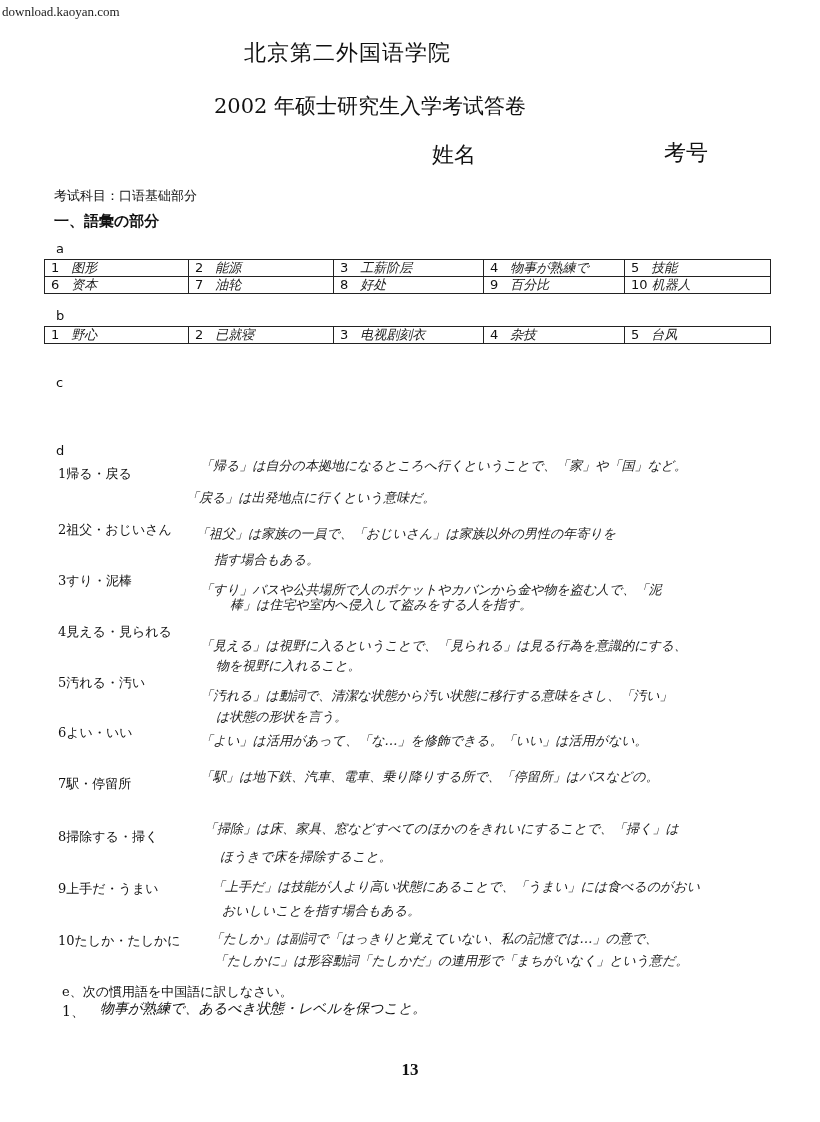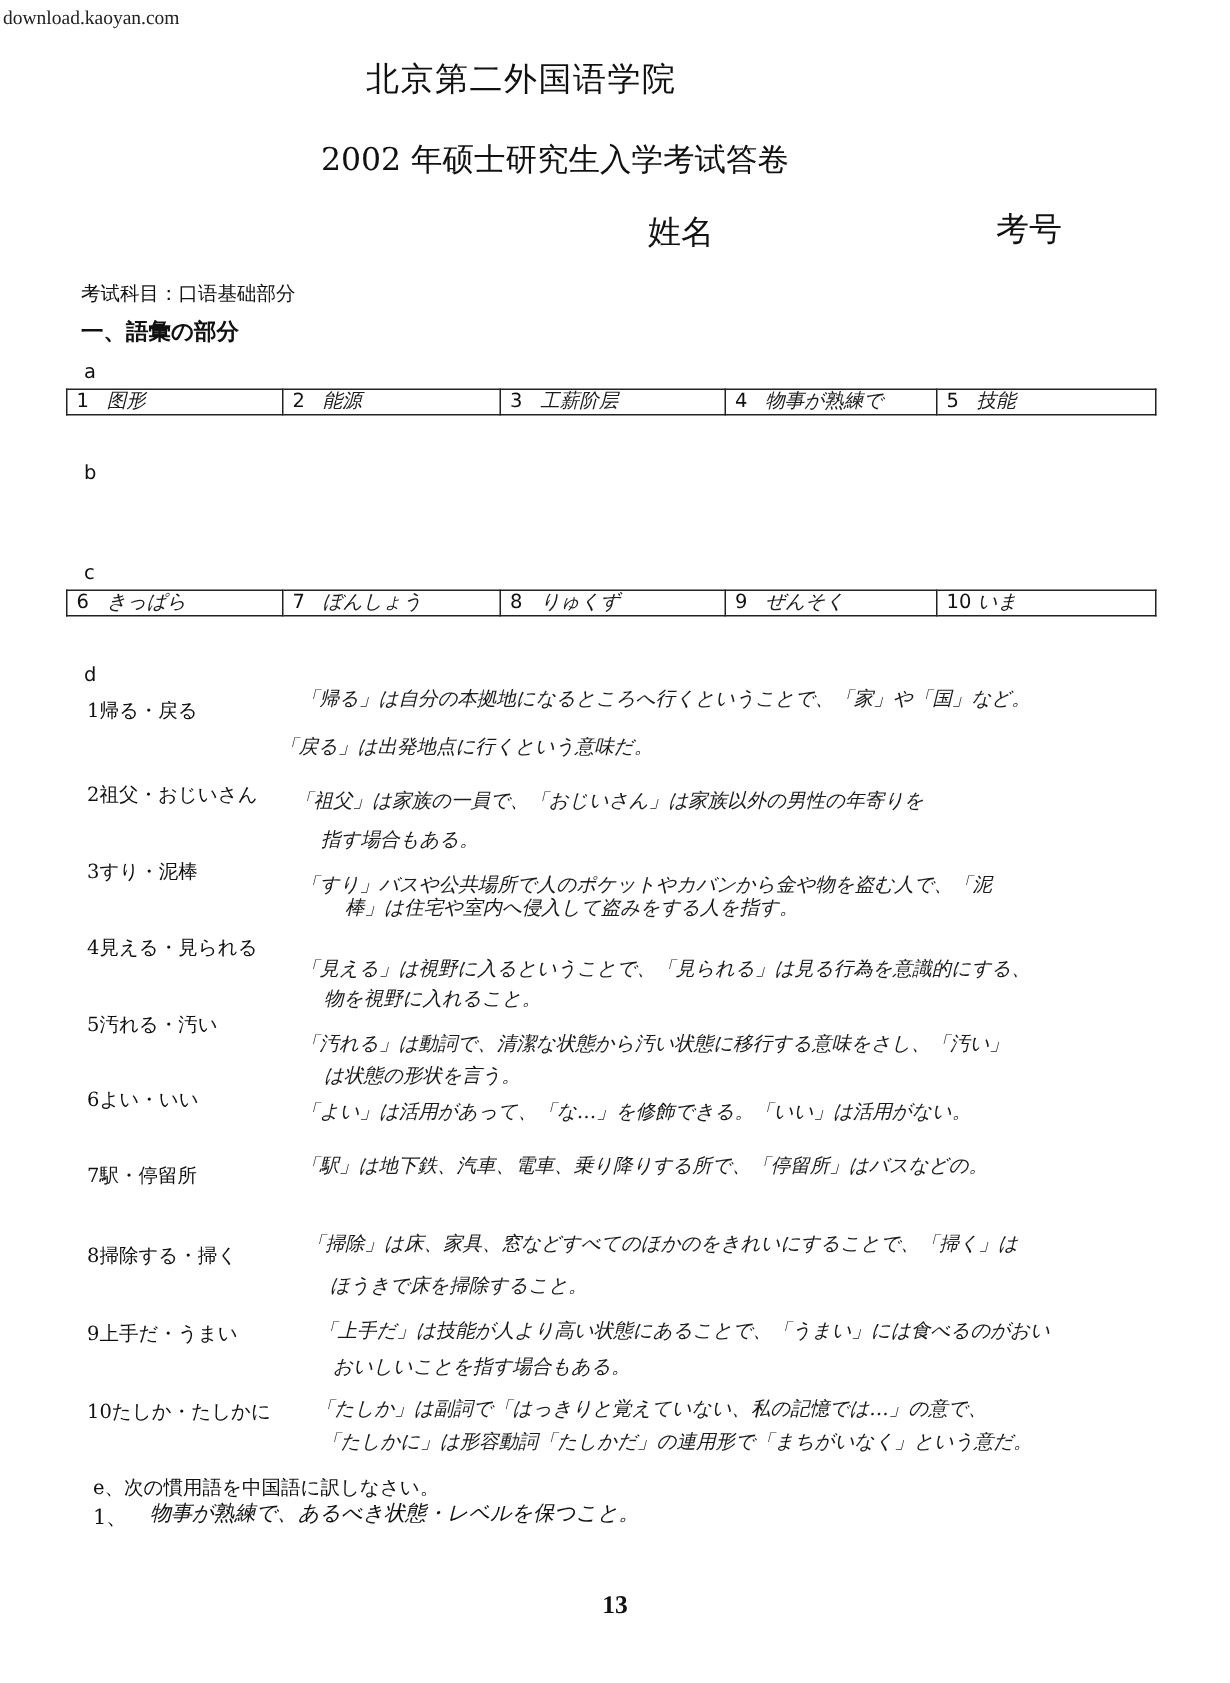--- a/index.html
+++ b/index.html
@@ -49,53 +49,60 @@
       <col style="width:146px">
     </colgroup>
   <tbody>
       <tr>
     <td><span class="num">1</span> <span class="ans">图形</span></td>
     <td><span class="num">2</span> <span class="ans">能源</span></td>
     <td><span class="num">3</span> <span class="ans">工薪阶层</span></td>
     <td><span class="num">4</span> <span class="ans">物事が熟練で</span></td>
     <td><span class="num">5</span> <span class="ans">技能</span></td>
   </tr>
+  <tr>
+    <td><span class="num">6</span> <span class="ans">资本</span></td>
+    <td><span class="num">7</span> <span class="ans">油轮</span></td>
+    <td><span class="num">8</span> <span class="ans">好处</span></td>
+    <td><span class="num">9</span> <span class="ans">百分比</span></td>
+    <td><span class="num">10</span> <span class="ans">机器人</span></td>
+  </tr>
 </tbody>
   </table>
 
 <div class="abs part-lbl" style="left:56px;top:308px;">b</div>
 <table class="grid" style="top:326px;">
   <colgroup>
       <col style="width:144px">
       <col style="width:145px">
       <col style="width:150px">
       <col style="width:141px">
       <col style="width:146px">
     </colgroup>
   <tbody>
+      <tr>
+    <td><span class="num">1</span> <span class="ans">野心</span></td>
+    <td><span class="num">2</span> <span class="ans">已就寝</span></td>
+    <td><span class="num">3</span> <span class="ans">电视剧刻衣</span></td>
+    <td><span class="num">4</span> <span class="ans">杂技</span></td>
+    <td><span class="num">5</span> <span class="ans">台风</span></td>
+  </tr>
 </tbody>
   </table>
 
 <div class="abs part-lbl" style="left:56px;top:375px;">c</div>
 <table class="grid" style="top:393px;">
   <colgroup>
       <col style="width:144px">
       <col style="width:145px">
       <col style="width:150px">
       <col style="width:141px">
       <col style="width:146px">
     </colgroup>
   <tbody>
-  <tr>
-    <td><span class="num">6</span> <span class="ans">きっぱら</span></td>
-    <td><span class="num">7</span> <span class="ans">ぼんしょう</span></td>
-    <td><span class="num">8</span> <span class="ans">りゅくず</span></td>
-    <td><span class="num">9</span> <span class="ans">ぜんそく</span></td>
-    <td><span class="num">10</span> <span class="ans">いま</span></td>
-  </tr>
 </tbody>
   </table>
 
 <div class="abs part-lbl" style="left:56px;top:443px;">d</div>
 
 <div class="d-label" style="top:465px;">1帰る・戻る</div>
 <div class="d-line" style="left:200px;top:457px;">「帰る」は自分の本拠地になるところへ行くということで、「家」や「国」など。</div>
 <div class="d-line" style="left:186px;top:489px;">「戻る」は出発地点に行くという意味だ。</div>
 
 <div class="d-label" style="top:521px;">2祖父・おじいさん</div>

